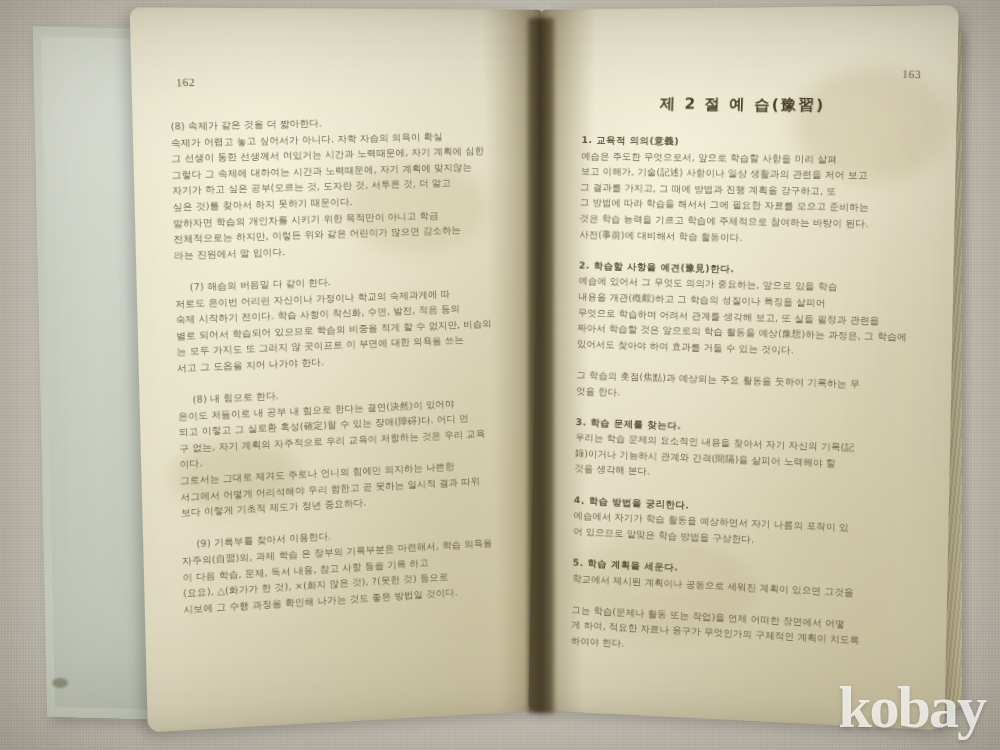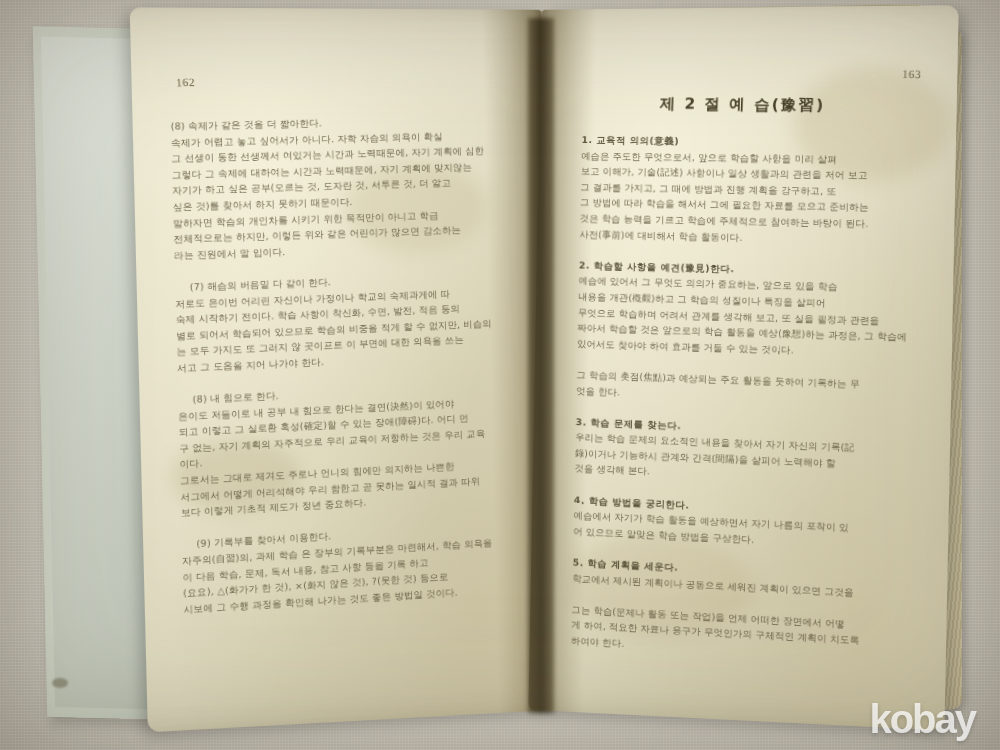--- a/index.html
+++ b/index.html
@@ -203,25 +203,25 @@
   
   .blotch {
     position: absolute;
     border-radius: 50%;
     filter: blur(9px);
     pointer-events: none;
   }
   
   .watermark {
     position: absolute;
-    right: 25px;
+    right: 15px;
     bottom: 8px;
-    font-family: Liberation Sans, sans-serif;
+    font-family: Liberation Serif, serif;
     font-weight: bold;
-    font-size: 40px;
+    font-size: 60px;
     color: rgba(255,255,255,.75);
     text-shadow: 0 2px 4px rgba(0,0,0,.18);
     letter-spacing: -2px;
     user-select: none;
   }
   .vignette {
     position: absolute;
     inset: 0;
     box-shadow: inset 0 0 140px rgba(60,50,30,.35);
     pointer-events: none;

